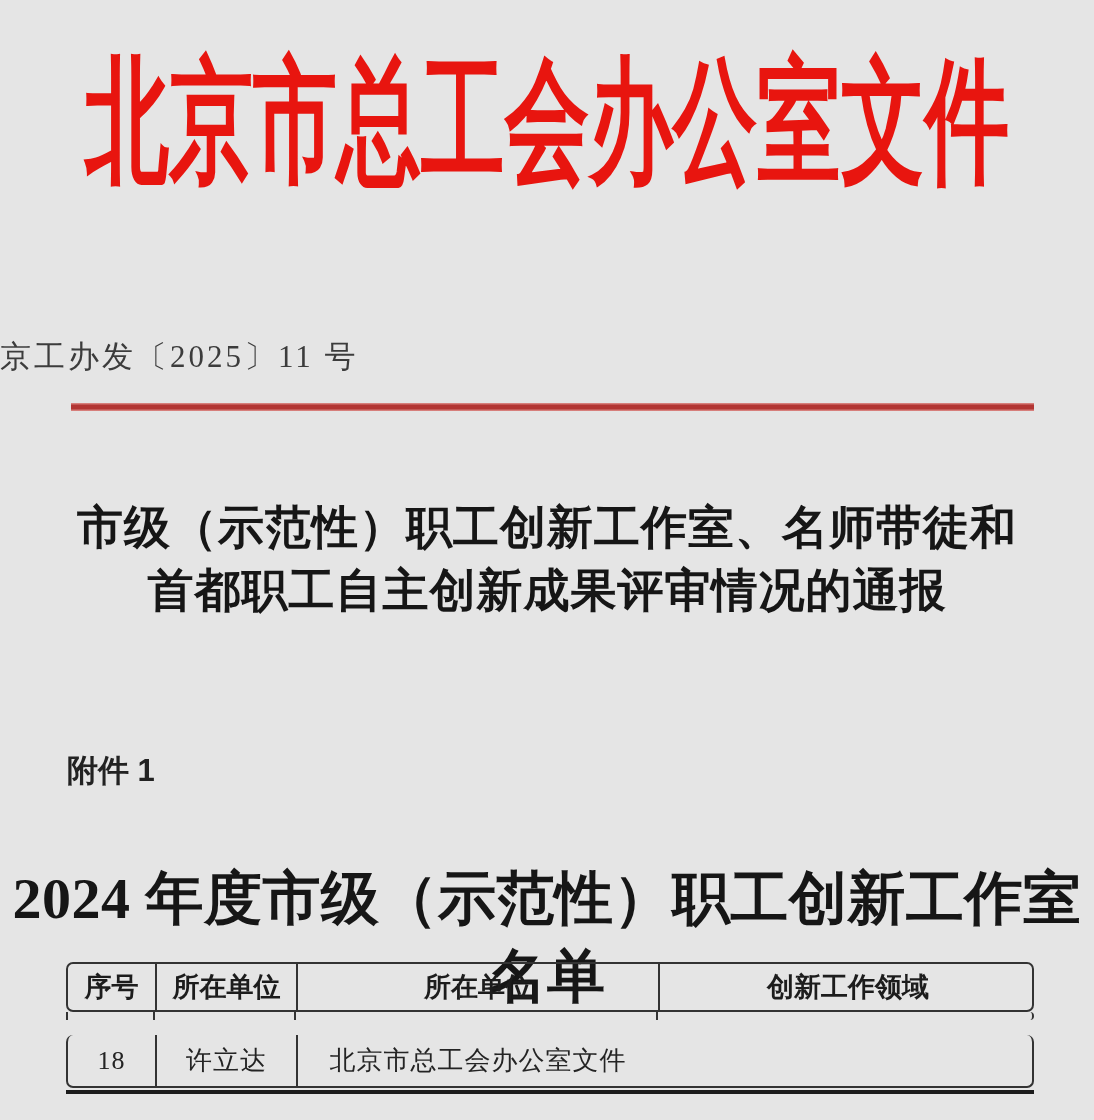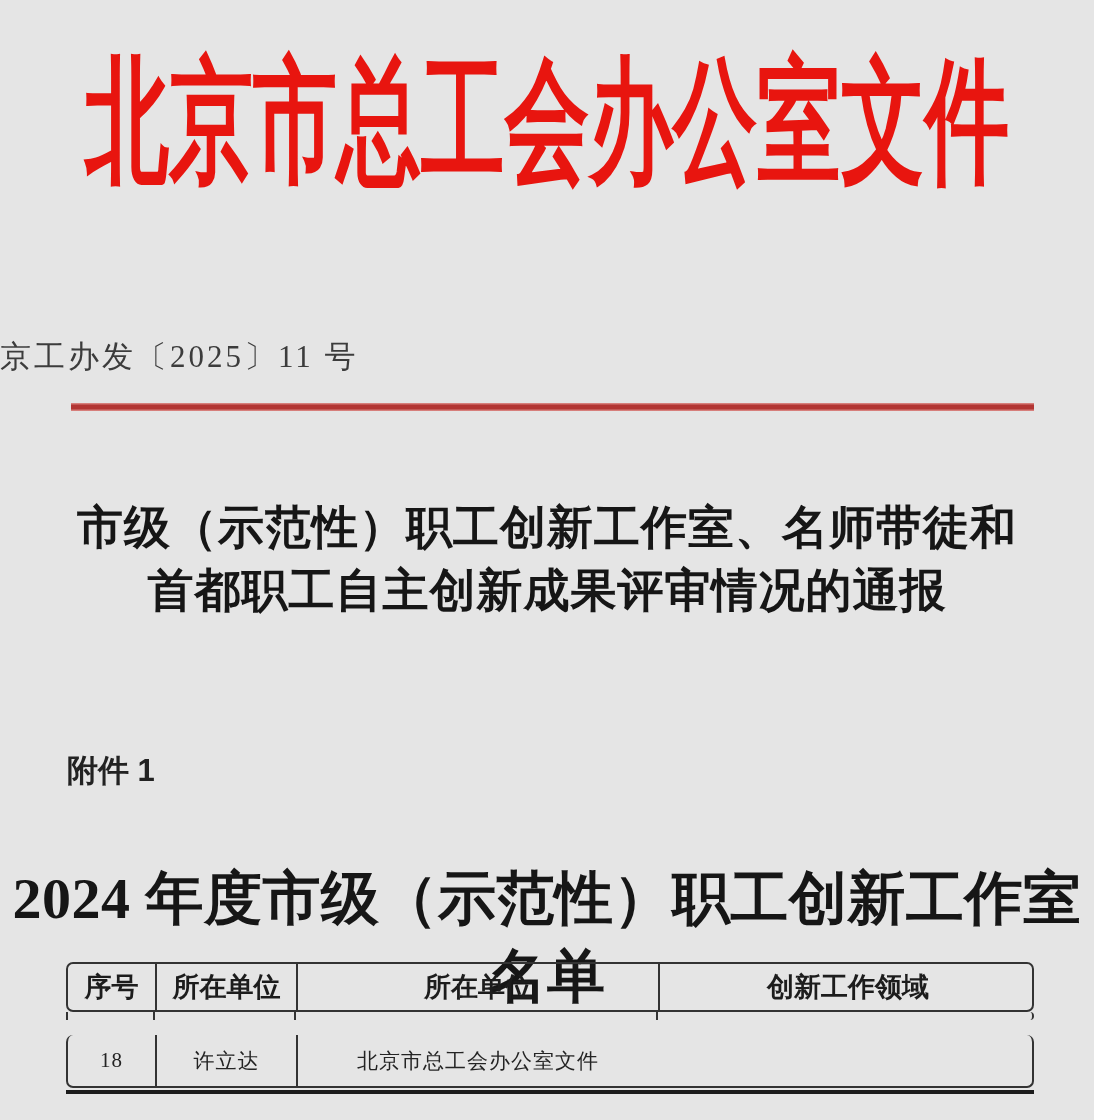--- a/index.html
+++ b/index.html
@@ -103,21 +103,21 @@
 
   .trow {
     height:53px;
     border-left:2px solid var(--border-dark,#333333);
     border-right:2px solid var(--border-dark,#333333);
     border-bottom:2px solid var(--border-dark,#333333);
   }
   .trow .cell {
     display:flex; align-items:center; justify-content:center;
     font-family:"Liberation Serif","DejaVu Serif",serif;
-    font-size:21px;
+    font-size:26px;
     letter-spacing:1px;
     color:#242424;
     white-space:nowrap;
   }
   .trow .cell + .cell { border-left:2px solid var(--border-dark,#333333); }
 
   .thick-line {
     height:4px; margin-top:2px;
     background:#1c1c1c;
   }

